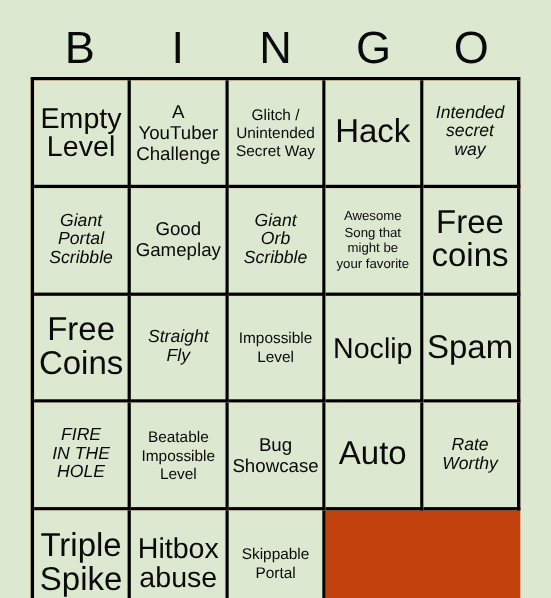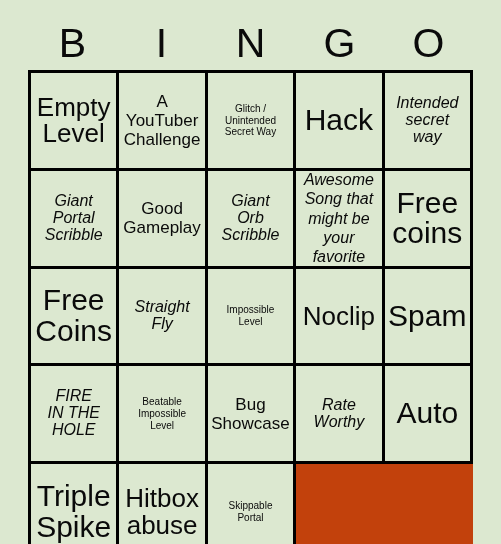--- a/index.html
+++ b/index.html
@@ -80,22 +80,22 @@
     color: #0a0a0a;
     word-wrap: break-word;
     font-family: "Liberation Sans", sans-serif;
   }
 
   
   .sz-xl .cell-text { font-size: 30px; line-height: 1.02; }
   .sz-lg .cell-text { font-size: 26px; line-height: 1.03; }
   .sz-md .cell-text { font-size: 16px; line-height: 1.06; font-style: italic; }
   .sz-sm .cell-text { font-size: 17px; line-height: 1.12; }
-  .sz-xs .cell-text { font-size: 10px; line-height: 1.18; }
-  .sz-xxs .cell-text { font-size: 16px; line-height: 1.2; font-style: italic; }
+  .sz-xs .cell-text { font-size: 14px; line-height: 1.18; }
+  .sz-xxs .cell-text { font-size: 12px; line-height: 1.2; }
 </style>
 </head>
 <body>
 
 <div id="card">
 
   <div id="bingo-header">
     <div class="header-letter">B</div>
     <div class="header-letter">I</div>
     <div class="header-letter">N</div>
@@ -151,25 +151,25 @@
       </div>
       <div class="bingo-cell sz-md">
         <span class="cell-text">FIRE<br>IN THE<br>HOLE</span>
       </div>
       <div class="bingo-cell sz-xs">
         <span class="cell-text">Beatable<br>Impossible<br>Level</span>
       </div>
       <div class="bingo-cell sz-sm">
         <span class="cell-text">Bug<br>Showcase</span>
       </div>
+      <div class="bingo-cell sz-xl">
+        <span class="cell-text">Auto</span>
+      </div>
       <div class="bingo-cell sz-md">
         <span class="cell-text">Rate<br>Worthy</span>
-      </div>
-      <div class="bingo-cell sz-xl">
-        <span class="cell-text">Auto</span>
       </div>
       <div class="bingo-cell sz-xl">
         <span class="cell-text">Triple<br>Spike</span>
       </div>
       <div class="bingo-cell sz-lg">
         <span class="cell-text">Hitbox<br>abuse</span>
       </div>
       <div class="bingo-cell sz-xs">
         <span class="cell-text">Skippable<br>Portal</span>
       </div>

